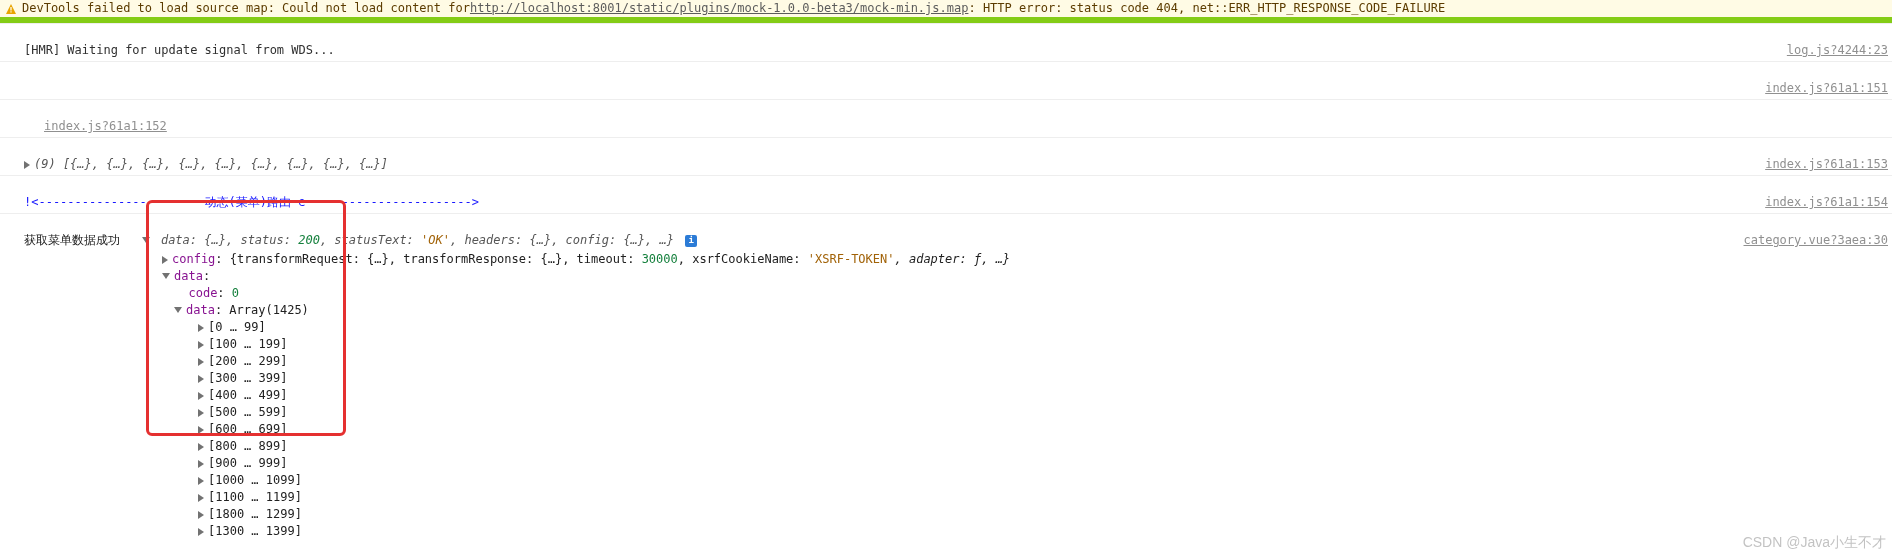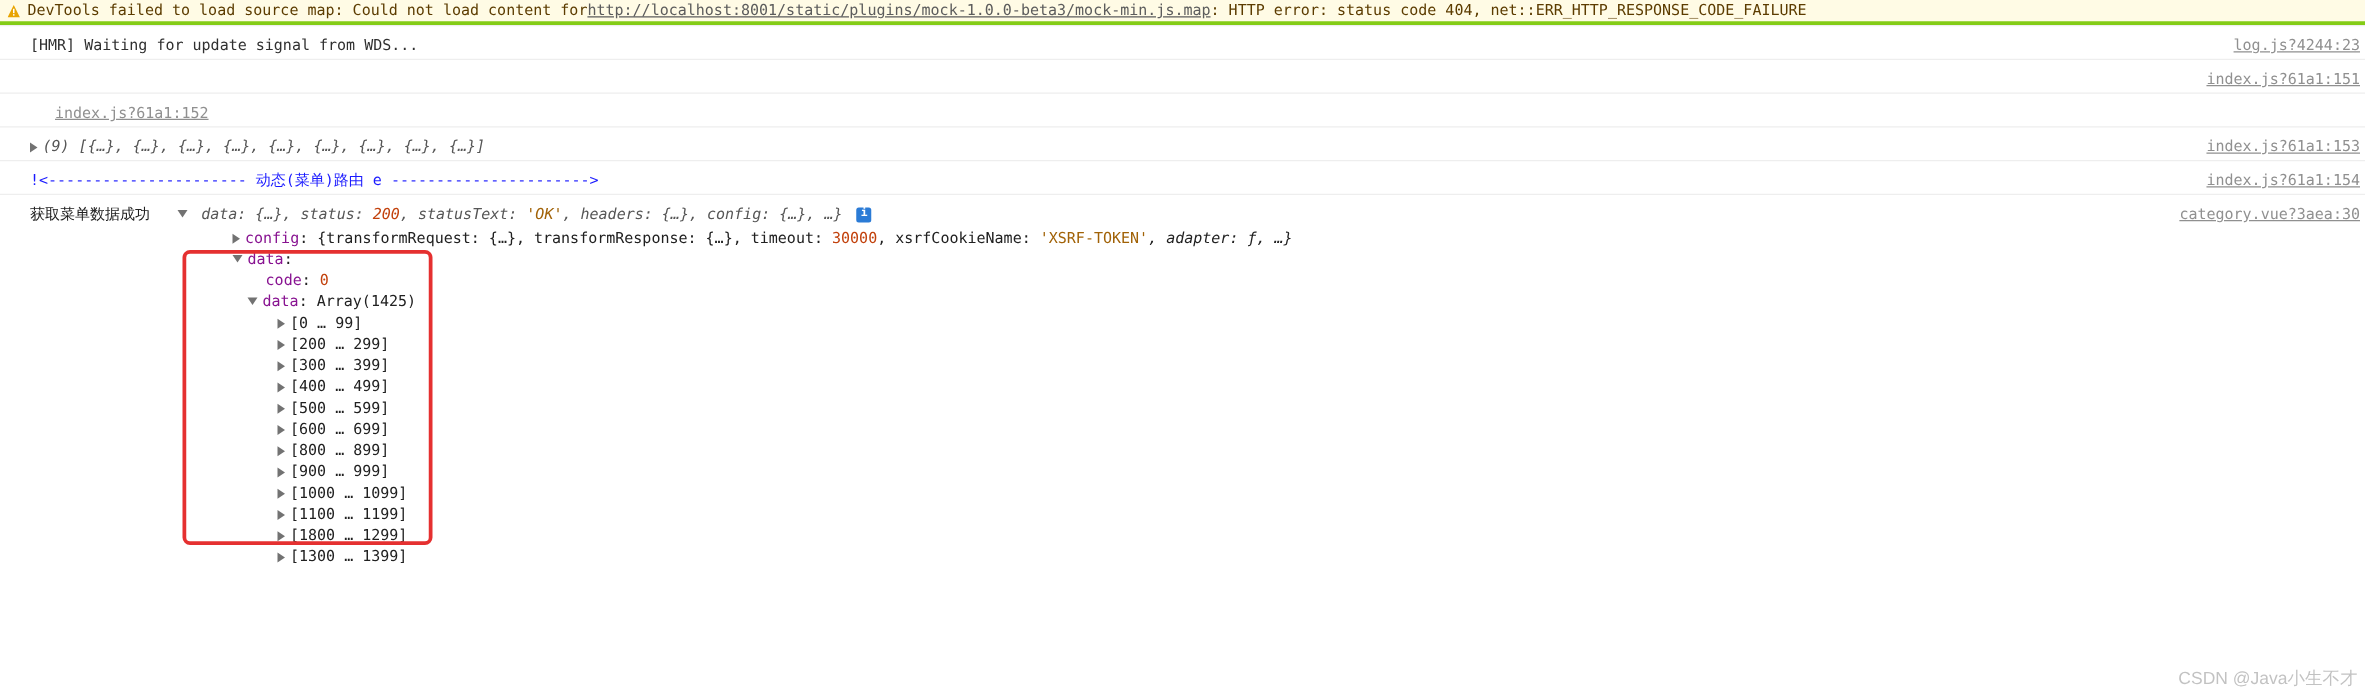--- a/index.html
+++ b/index.html
@@ -11,35 +11,35 @@
     color: #303030;
     width: 1892px;
     height: 558px;
     overflow: hidden;
   }
   .row {
     display: flex;
     justify-content: space-between;
     align-items: flex-start;
     border-top: 1px solid #eee;
-    padding: 7px 4px 2px 24px;
+    padding: 18px 4px 2px 24px;
     min-height: 18px;
     line-height: 17px;
   }
   .row .msg { flex: 1; white-space: nowrap; overflow: hidden; }
   .row .src {
     color: #909090;
     text-align: right;
     white-space: nowrap;
     text-decoration: underline;
     padding-left: 20px;
   }
   .warn-row {
     background: #fffbe5;
-    border-bottom: 3px solid #84cc16;
+    border-bottom: 6px solid #84cc16;
     padding-left: 6px;
     display: flex;
     align-items: center;
     line-height: 17px;
   }
   .warn-icon {
     width: 10px; height: 10px;
     margin-right: 6px;
     display: inline-flex;
   }
@@ -59,40 +59,39 @@
   }
   .triangle.down {
     border-left: 4px solid transparent;
     border-right: 4px solid transparent;
     border-top: 6px solid #727272;
     border-bottom: none;
     margin-bottom: 1px;
   }
   .obj-key { color: #881391; }
   .obj-str { color: #a16207; }
-  .obj-num { color: #c2410c; }
+  .obj-num { color: #15803d; }
   .obj-fn  { font-style: italic; }
   .obj-blk { color: #212121; }
   .info-badge {
     display: inline-flex;
     width: 12px; height: 12px;
     background: #2b7bd6;
     color: #fff;
     border-radius: 2px;
     font-size: 9px;
     font-weight: bold;
     align-items: center;
     justify-content: center;
     margin-left: 4px;
     vertical-align: middle;
   }
   .expanded-block {
     padding-left: 150px;
     border-top: none;
-    margin-left: 24px;
   }
   .exp-line {
     line-height: 17px;
     white-space: nowrap;
   }
   .indent1 { padding-left: 12px; }
   .indent2 { padding-left: 24px; }
   .indent3 { padding-left: 48px; }
   .red-box {
     position: absolute;
@@ -177,20 +176,21 @@
   <div class="exp-line indent2">
     &nbsp;&nbsp;<span class="obj-key">code</span><span class="obj-blk">: </span><span class="obj-num">0</span>
   </div>
 
   <div class="exp-line indent2">
     <span class="triangle down"></span><span class="obj-key">data</span><span class="obj-blk">: </span><span class="obj-blk">Array(1425)</span>
   </div>
 
   <div id="ranges-container">
       <div class="exp-line indent3"><span class="triangle"></span><span class="obj-blk">[0 … 99]</span></div>
+      <div class="exp-line indent3"><span class="triangle"></span><span class="obj-blk">[100 … 199]</span></div>
       <div class="exp-line indent3"><span class="triangle"></span><span class="obj-blk">[200 … 299]</span></div>
       <div class="exp-line indent3"><span class="triangle"></span><span class="obj-blk">[300 … 399]</span></div>
       <div class="exp-line indent3"><span class="triangle"></span><span class="obj-blk">[400 … 499]</span></div>
       <div class="exp-line indent3"><span class="triangle"></span><span class="obj-blk">[500 … 599]</span></div>
       <div class="exp-line indent3"><span class="triangle"></span><span class="obj-blk">[600 … 699]</span></div>
       <div class="exp-line indent3"><span class="triangle"></span><span class="obj-blk">[800 … 899]</span></div>
       <div class="exp-line indent3"><span class="triangle"></span><span class="obj-blk">[900 … 999]</span></div>
       <div class="exp-line indent3"><span class="triangle"></span><span class="obj-blk">[1000 … 1099]</span></div>
       <div class="exp-line indent3"><span class="triangle"></span><span class="obj-blk">[1100 … 1199]</span></div>
       <div class="exp-line indent3"><span class="triangle"></span><span class="obj-blk">[1800 … 1299]</span></div>

